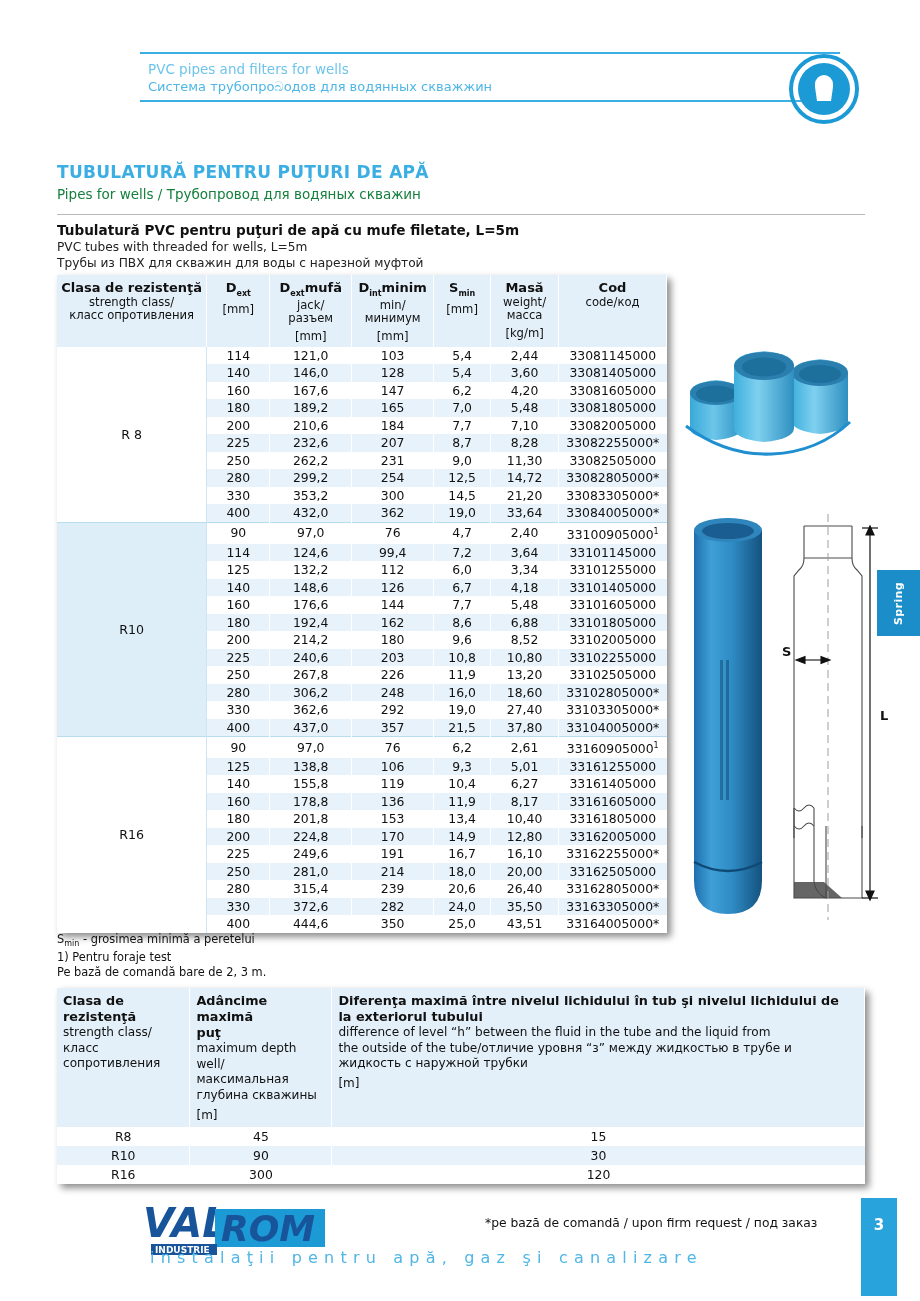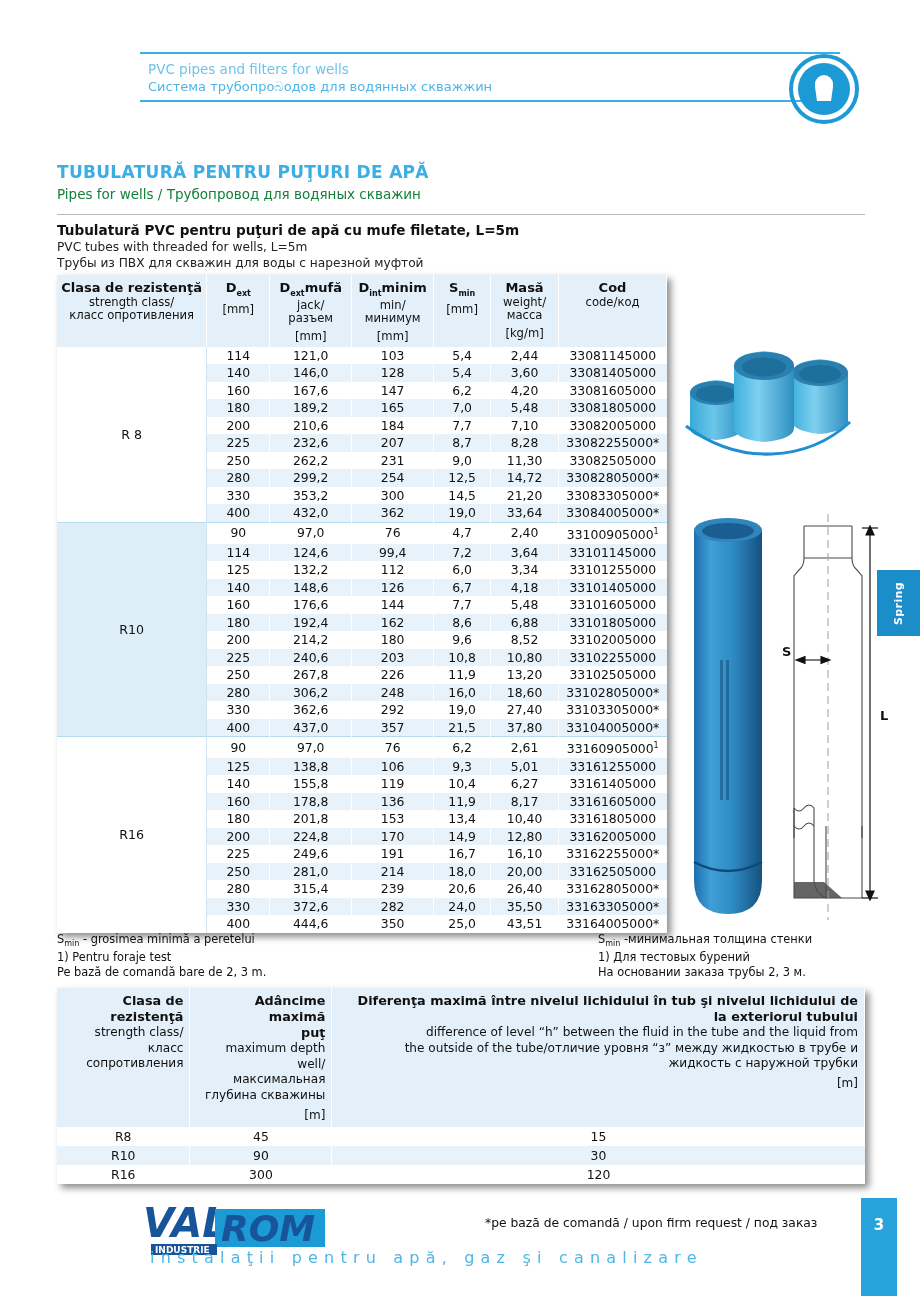--- a/index.html
+++ b/index.html
@@ -73,21 +73,21 @@
   
   .fn{position:absolute;font-size:11.4px;color:#111;line-height:1.35;}
   .fn1{left:57px;top:932px;}
   .fn2{left:330px;top:932px;}
   .fn3{left:598px;top:932px;}
 
   
   .tbl2-wrap{position:absolute;left:57px;top:988px;width:808px;
     box-shadow:4px 4px 7px rgba(0,0,0,.45);background:#fff;}
   table.t2{border-collapse:collapse;width:808px;}
-  .t2h{background:#e3f0f9;text-align:right;vertical-align:top;
+  .t2h{background:#e3f0f9;text-align:left;vertical-align:top;
        border-right:1px solid #ffffff;padding:5px 6px 4px 6px;}
   .t2h-b{font-weight:bold;font-size:12.8px;color:#111;line-height:1.25;}
   .t2h-n{font-weight:normal;font-size:12.1px;color:#111;line-height:1.3;}
   .t2h-u{font-size:12px;color:#111;line-height:1.3;padding-top:4px;}
   td.d2{height:17px;line-height:17px;text-align:center;font-size:12.4px;color:#111;
         border-right:1px solid #ffffff;}
   tr.odd td.d2{background:#ffffff;}
   tr.even td.d2{background:#e7f2fa;}
   td.d2last{border-right:none;}
   col.k-cls{width:133px;} col.k-dep{width:142px;} col.k-dif{width:533px;}
@@ -552,25 +552,20 @@
 
   <div class="spring-tab">
     <span>Spring</span>
   </div>
 
   <div class="fn fn1">
     <div><span>S</span><sub>min</sub><span> - grosimea minimă a peretelui</span></div>
     <div>1) Pentru foraje test</div>
     <div>Pe bază de comandă bare de 2, 3 m.</div>
   </div>
-  <div class="fn fn3">
-    <div><span>S</span><sub>min</sub><span> -минимальная толщина стенки</span></div>
-    <div>1) Для тестовых бурений</div>
-    <div>На основании заказа трубы 2, 3 м.</div>
-  </div>
 
   <div class="tbl2-wrap">
     <table class="t2">
       <colgroup>
           <col class="k-cls">
           <col class="k-dep">
           <col class="k-dif">
         </colgroup>
       <thead id="t2head">
           <tr>

